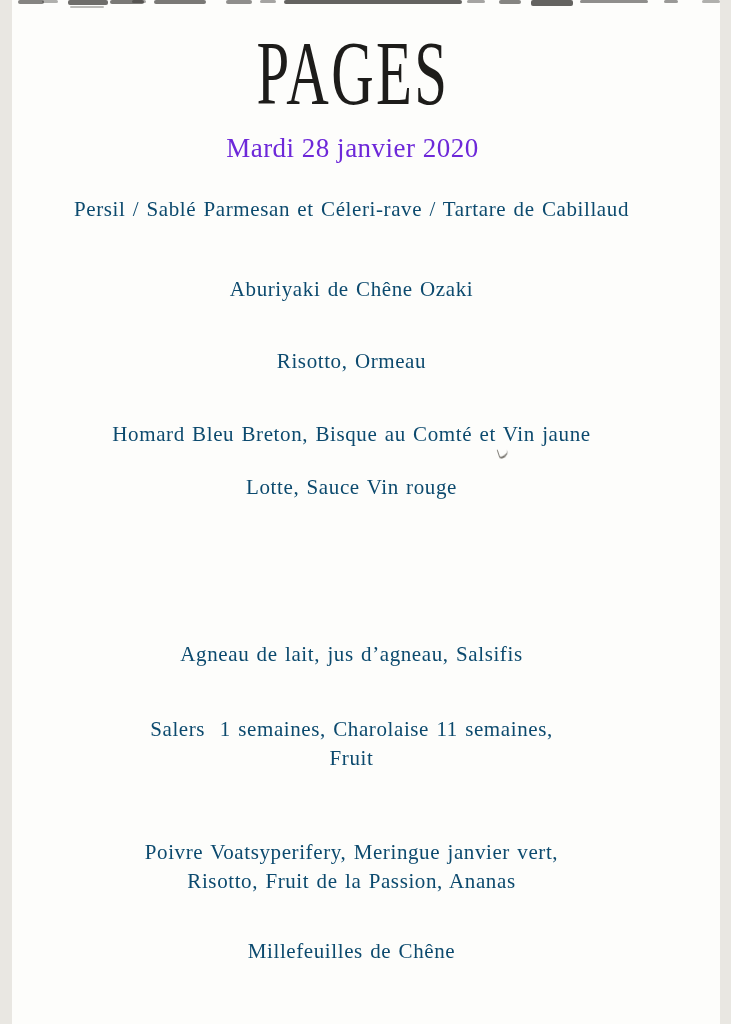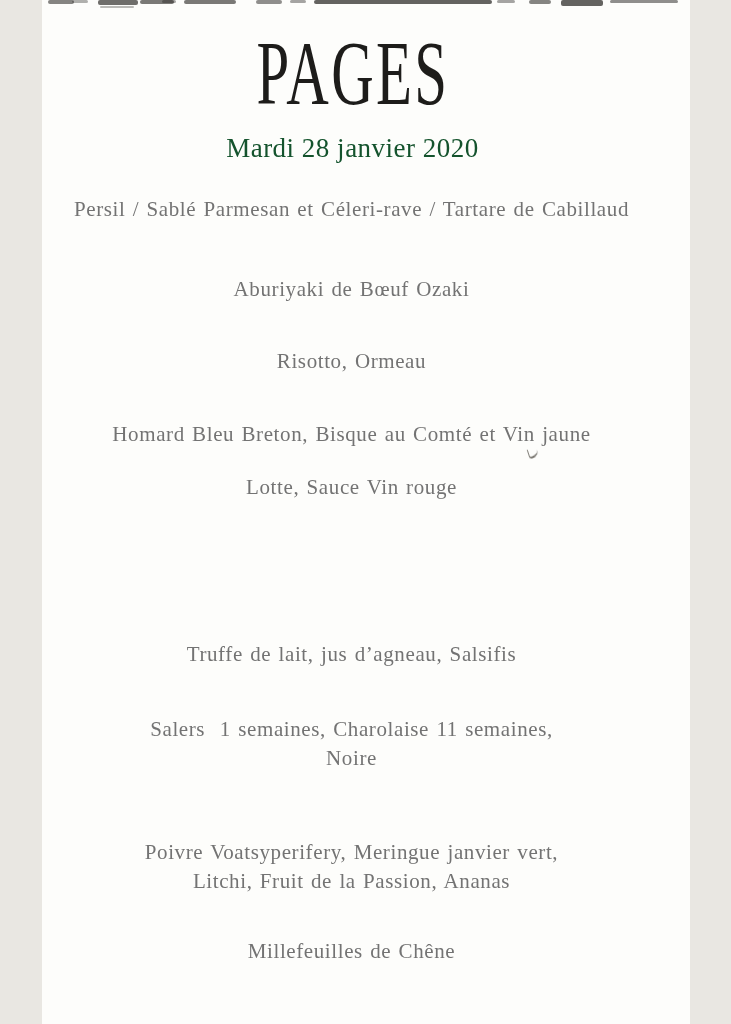--- a/index.html
+++ b/index.html
@@ -1,18 +1,18 @@
 <!DOCTYPE html>
 <html lang="fr"><head>
 <meta charset="utf-8">
 <style>
   html, body { margin: 0; padding: 0; background: #e9e7e2; }
   .page {
     position: relative;
-    width: 648px;
+    width: 708px;
     height: 1024px;
     margin: 0 auto;
     background: #fdfdfb;
     overflow: hidden;
     font-family: "Liberation Serif", "DejaVu Serif", serif;
     color: #26241f;
   }
   
   .title {
     position: absolute;
@@ -28,31 +28,31 @@
     transform-origin: 50% 50%;
     white-space: nowrap;
   }
   .date {
     position: absolute;
     top: 131px; left: 0; right: 26px;
     font-size: 27px;
     line-height: 34px;
     letter-spacing: 0.5px;
     text-align: center;
-    color: #14532d;
+    color: #6d28d9;
   }
   .menu-item {
     position: absolute;
     left: 0; right: 28px;
     text-align: center;
     font-size: 21px;
     line-height: 29px;
     letter-spacing: 0.6px;
     word-spacing: 1.5px;
-    color: #737373;
+    color: #0c4a6e;
   }
   .menu-line { white-space: pre-wrap; }
   
   .artifact { position: absolute; pointer-events: none; }
   .edge-mark { background: #24221f; border-radius: 2px; filter: blur(0.6px); }
   .right-crease {
     left: 716px; top: 2px; width: 2px; height: 560px;
     background: linear-gradient(#d6d2ca, #e7e4de);
     opacity: 0.7; filter: blur(0.4px);
   }
@@ -93,49 +93,49 @@
 
   <h1 class="title">PAGES</h1>
 
   <div class="date">Mardi 28 janvier 2020</div>
 
   <div class="menu-item" style="top:195px">
     <div class="menu-line">Persil / Sablé Parmesan et Céleri-rave / Tartare de Cabillaud</div>
   </div>
 
   <div class="menu-item" style="top:275px">
-    <div class="menu-line">Aburiyaki de Bœuf Ozaki</div>
+    <div class="menu-line">Aburiyaki de Chêne Ozaki</div>
   </div>
 
   <div class="menu-item" style="top:347px">
     <div class="menu-line">Risotto, Ormeau</div>
   </div>
 
   <div class="menu-item" style="top:420px">
     <div class="menu-line">Homard Bleu Breton, Bisque au Comté et Vin jaune</div>
   </div>
 
   <div class="artifact ink-smudge"></div>
 
   <div class="menu-item" style="top:473px">
     <div class="menu-line">Lotte, Sauce Vin rouge</div>
   </div>
 
 
   <div class="menu-item" style="top:640px">
-    <div class="menu-line">Truffe de lait, jus d’agneau, Salsifis</div>
+    <div class="menu-line">Agneau de lait, jus d’agneau, Salsifis</div>
   </div>
 
   <div class="menu-item" style="top:715px">
     <div class="menu-line">Salers  1 semaines, Charolaise 11 semaines,</div>
-    <div class="menu-line">Noire</div>
+    <div class="menu-line">Fruit</div>
   </div>
 
   <div class="menu-item" style="top:838px">
     <div class="menu-line">Poivre Voatsyperifery, Meringue janvier vert,</div>
-    <div class="menu-line">Litchi, Fruit de la Passion, Ananas</div>
+    <div class="menu-line">Risotto, Fruit de la Passion, Ananas</div>
   </div>
 
   <div class="menu-item" style="top:937px">
     <div class="menu-line">Millefeuilles de Chêne</div>
   </div>
 
 </div>
 
 </body></html>

